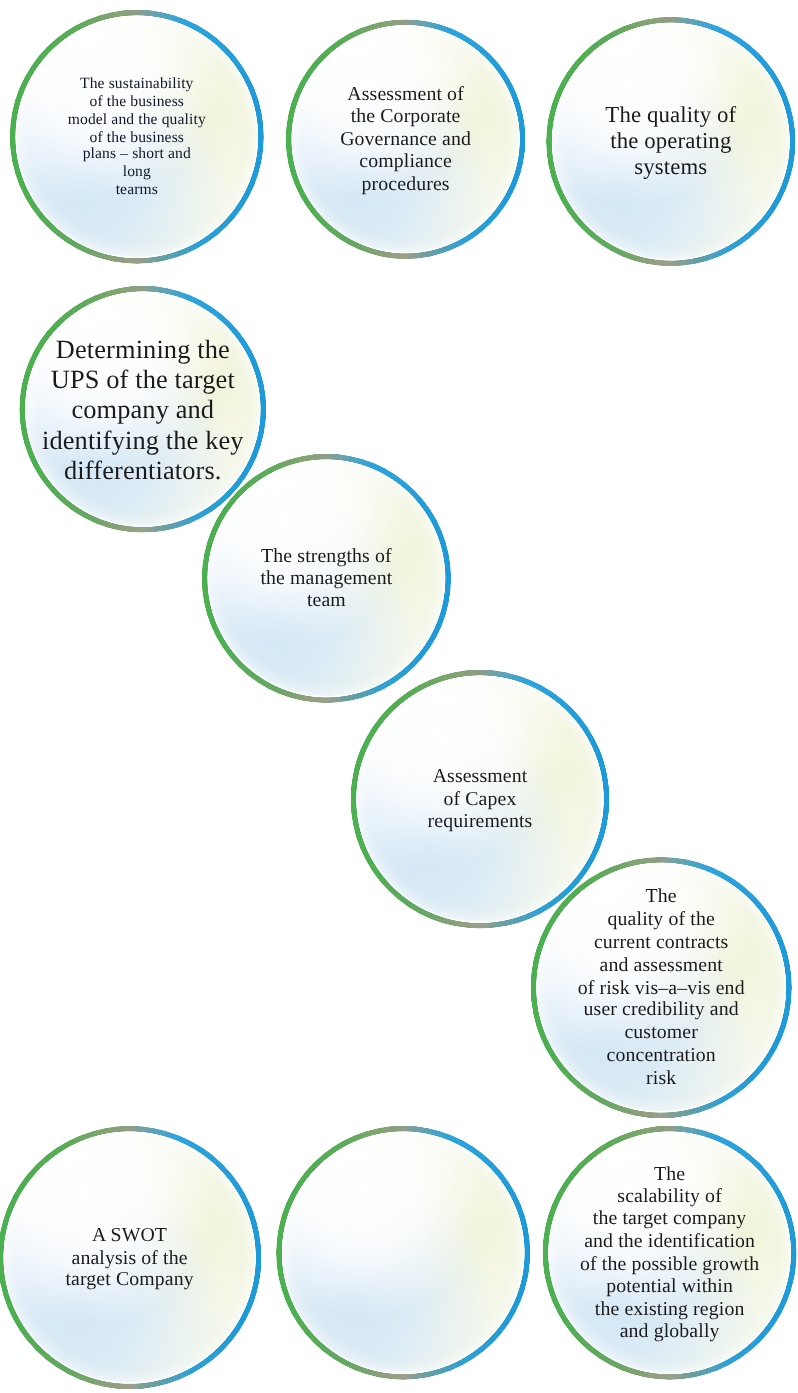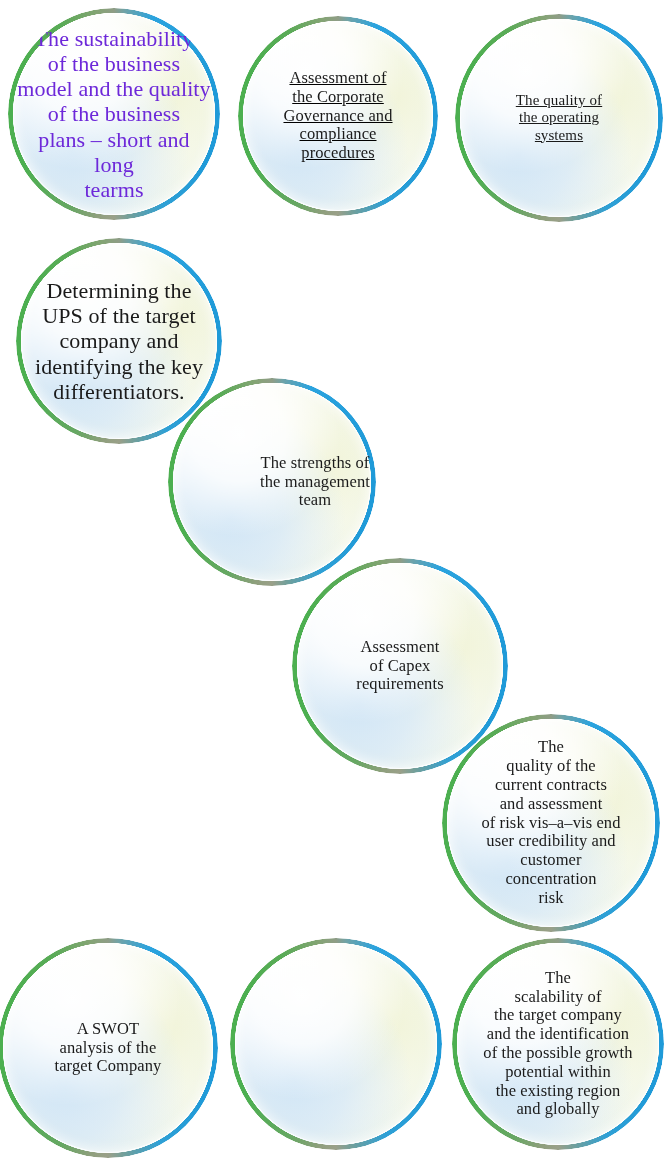--- a/index.html
+++ b/index.html
@@ -114,60 +114,60 @@
 </style>
 </head>
 <body style="background: rgb(255, 255, 255);">
 
 <div id="stage">
     <div class="bubble" style="left: 8px; top: 8px; width: 212px; height: 212px;">
       <div class="fill"></div>
       <div class="gloss"></div>
       <div class="inner-stroke"></div>
       <div class="ring"></div>
-      <div class="label" style="font-size: 22px; color: #6d28d9;">The sustainability
+      <div class="label" style="font-size: 13px; color: #0f172a;">The sustainability
 of the business
 model and the quality
 of the business
 plans – short and
 long
 tearms</div>
     </div>
-    <div class="bubble" style="left: 238px; top: 16px; width: 200px; height: 200px; text-decoration: underline;">
+    <div class="bubble" style="left: 238px; top: 16px; width: 200px; height: 200px;">
       <div class="fill"></div>
       <div class="gloss"></div>
       <div class="inner-stroke"></div>
       <div class="ring"></div>
       <div class="label" style="font-size: 16.5px; color: rgb(26, 26, 26);">Assessment of
 the Corporate
 Governance and
 compliance
 procedures</div>
     </div>
     <div class="bubble" style="left: 455px; top: 14px; width: 208px; height: 208px;">
       <div class="fill"></div>
       <div class="gloss"></div>
       <div class="inner-stroke"></div>
       <div class="ring"></div>
-      <div class="label" style="font-size: 15px; color: rgb(26, 26, 26); text-decoration: underline;">The quality of
+      <div class="label" style="font-size: 19px; color: rgb(26, 26, 26);">The quality of
 the operating
 systems</div>
     </div>
     <div class="bubble" style="left: 16px; top: 238px; width: 206px; height: 206px;">
       <div class="fill"></div>
       <div class="gloss"></div>
       <div class="inner-stroke"></div>
       <div class="ring"></div>
       <div class="label" style="font-size: 22px; color: rgb(26, 26, 26);">Determining the
 UPS of the target
 company and
 identifying the key
 differentiators.</div>
     </div>
-    <div class="bubble" style="left: 168px; top: 378px; width: 208px; height: 208px; justify-content: flex-end;">
+    <div class="bubble" style="left: 168px; top: 378px; width: 208px; height: 208px;">
       <div class="fill"></div>
       <div class="gloss"></div>
       <div class="inner-stroke"></div>
       <div class="ring"></div>
       <div class="label" style="font-size: 16.5px; color: rgb(26, 26, 26);">The strengths of
 the management
 team</div>
     </div>
     <div class="bubble" style="left: 292px; top: 558px; width: 216px; height: 216px; justify-content: center;">
       <div class="fill"></div>

